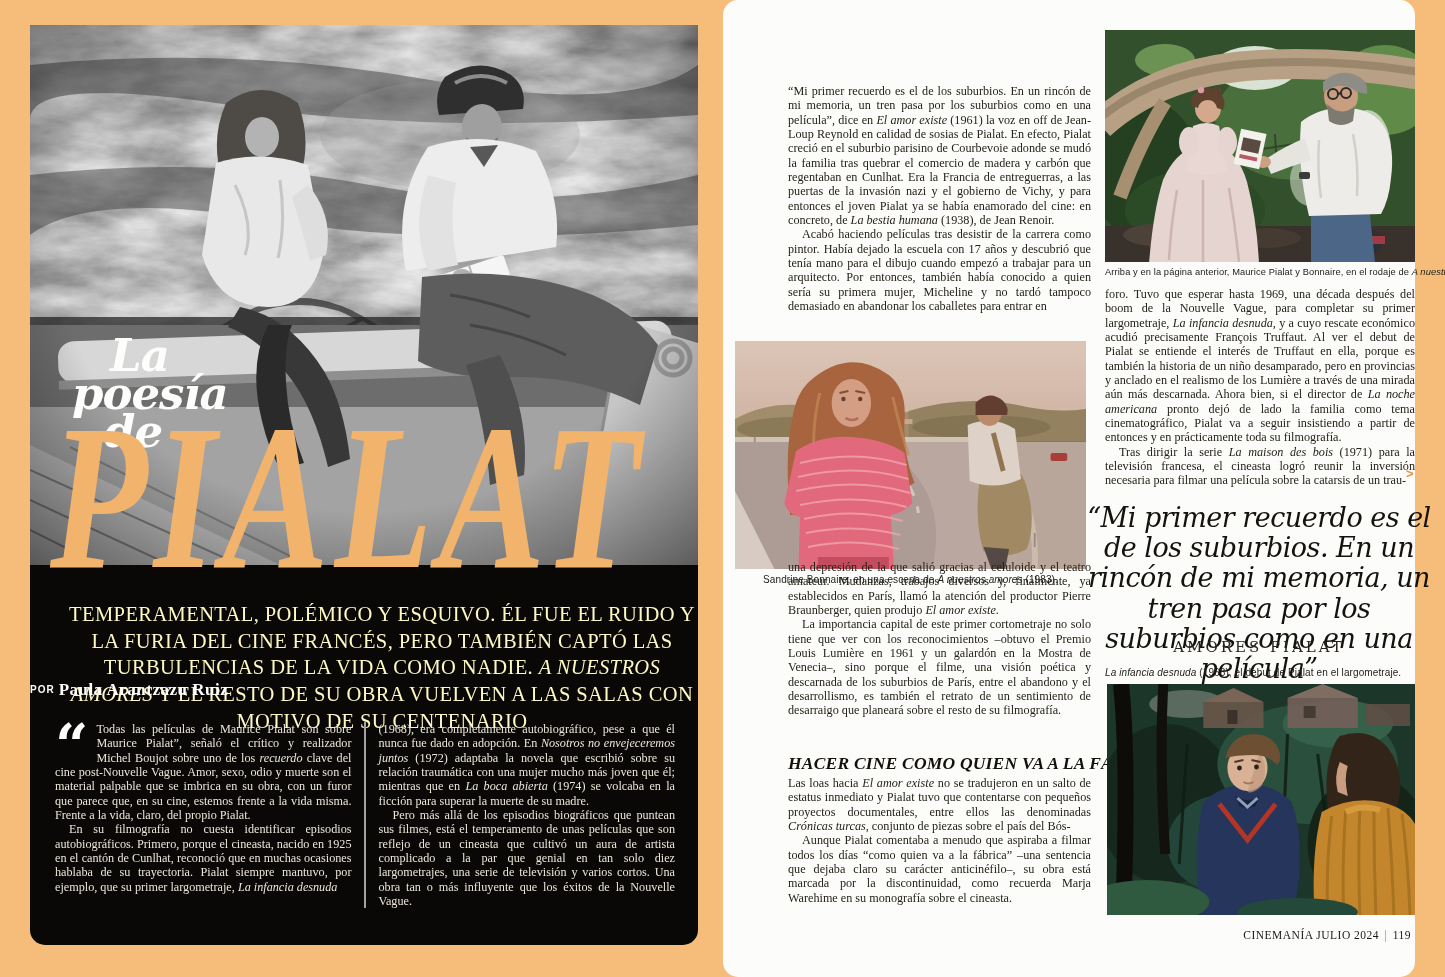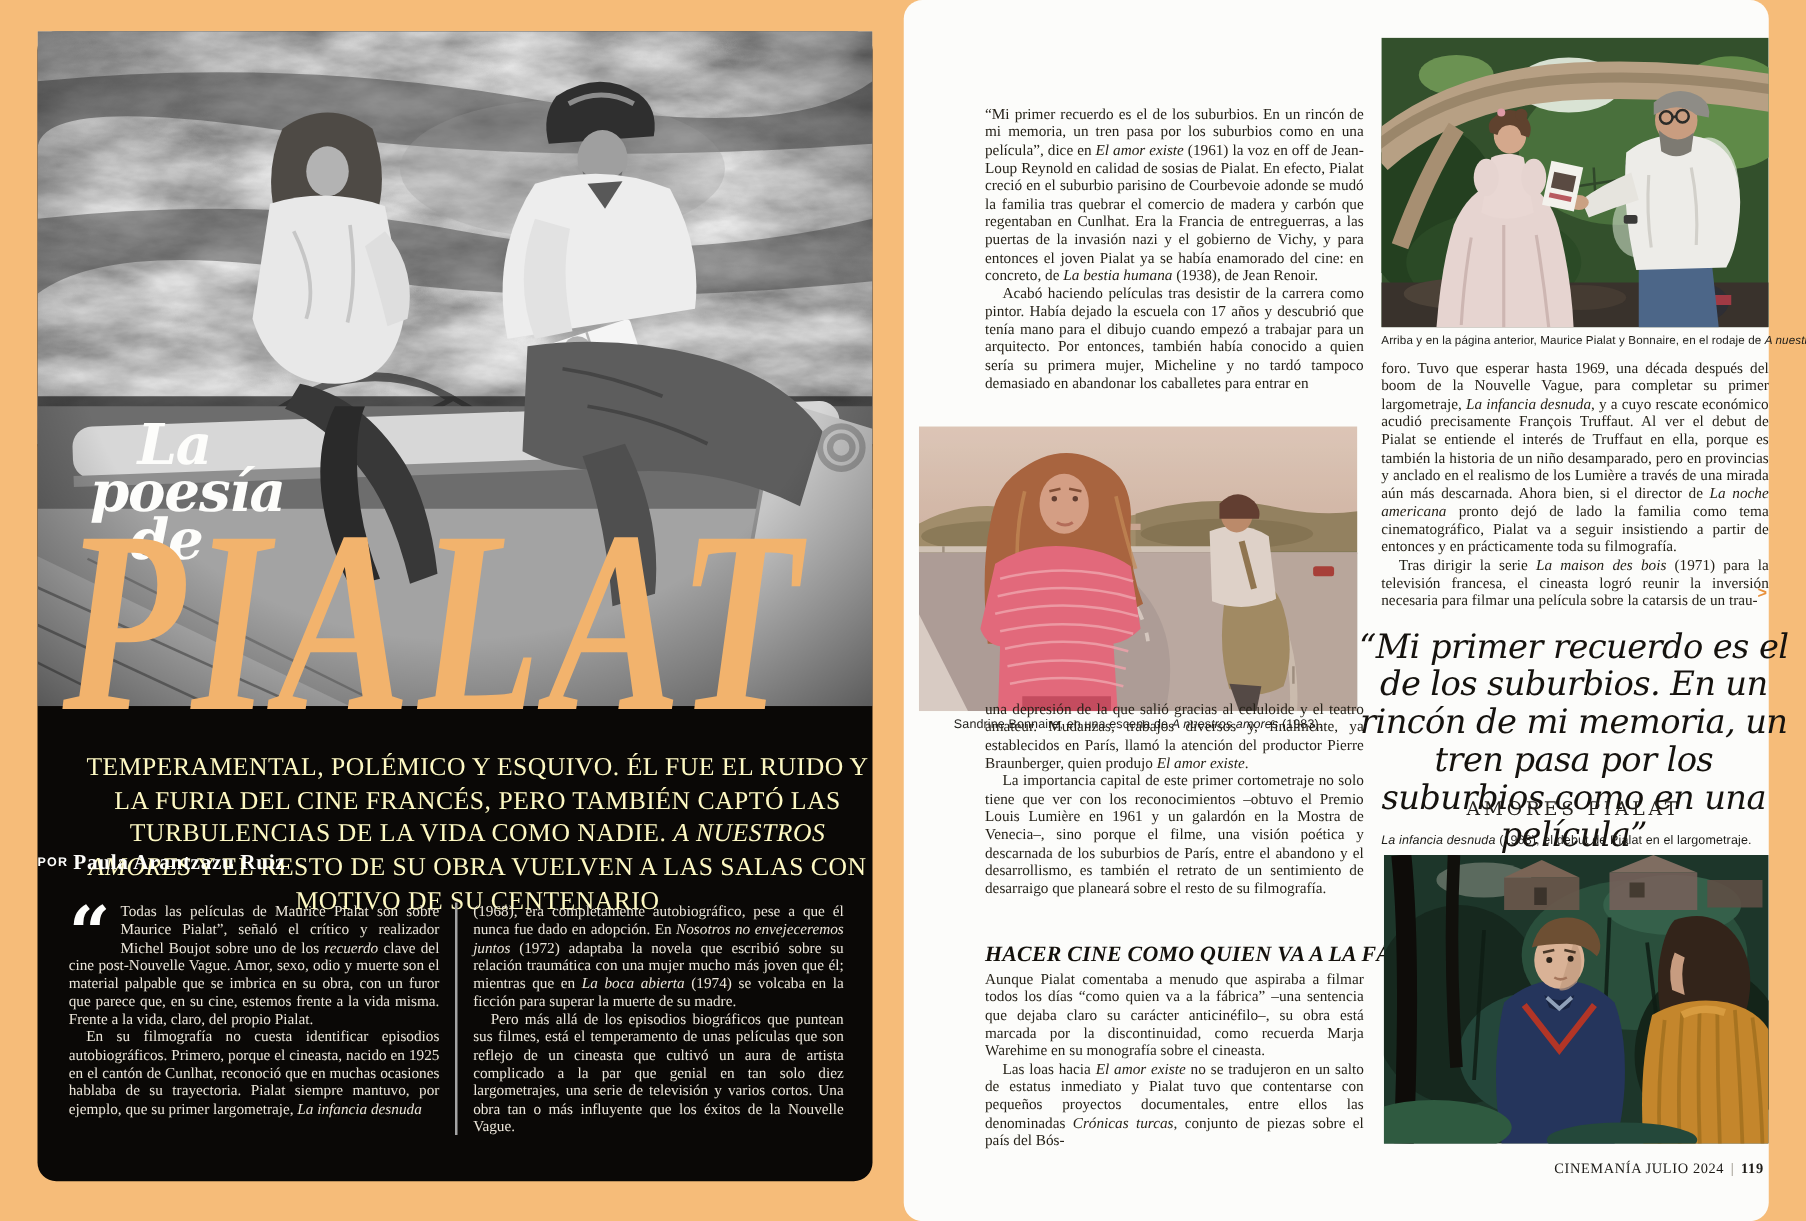--- a/index.html
+++ b/index.html
@@ -44,21 +44,21 @@
   .caption{position:absolute;color:#1d1c18;font:400 10px/1.25 "Liberation Sans",sans-serif;letter-spacing:0.1px;}
   .rp-cap1{left:12px;top:574px;width:351px;text-align:center;}
   .rp-cap2{left:382px;top:267px;width:312px;white-space:nowrap;font-size:9.3px;}
   .rp-cap3{left:382px;top:667px;width:310px;}
   .rp-c2a{left:382px;top:287px;width:310px;}
   .cont-mark{position:absolute;left:683px;top:466px;color:#e8913c;font:700 13px "Liberation Sans",sans-serif;}
   .pullquote{position:absolute;left:360px;top:503px;width:352px;margin:0;text-align:center;color:#15120e;font:italic 27px/1.12 "DejaVu Serif",serif;letter-spacing:-0.5px;}
   .pq-attr{position:absolute;left:360px;top:640px;width:352px;text-align:center;color:#26231e;font:400 15px/1 "DejaVu Serif",serif;letter-spacing:3px;}
   .rp-footer{position:absolute;right:4px;top:929px;color:#1c1a16;font:400 11.5px "Liberation Serif",serif;letter-spacing:0.5px;white-space:nowrap;}
   .rp-footer .sep{color:#8a8478;margin:0 2px;}
-  .rp-footer .pg{font-weight:700;}
+  .rp-footer .pg{font-weight:400;}
 </style>
 </head>
 <body>
 
 <div class="canvas">
 
   <section class="page left">
 
     <div class="lp-photo">
       <svg viewBox="0 0 668 540" preserveAspectRatio="none" aria-hidden="true">
@@ -239,22 +239,22 @@
     <div class="caption rp-cap1">Sandrine Bonnaire, en una escena de <i>A nuestros amores</i> (1983).</div>
 
     <div class="rp-text rp-c1b">
       <p>una depresión de la que salió gracias al celuloide y el teatro amateur. Mudanzas, trabajos diversos y, finalmente, ya establecidos en París, llamó la atención del productor Pierre Braunberger, quien produjo <i>El amor existe</i>.</p>
       <p>La importancia capital de este primer cortometraje no solo tiene que ver con los reconocimientos –obtuvo el Premio Louis Lumière en 1961 y un galardón en la Mostra de Venecia–, sino porque el filme, una visión poética y descarnada de los suburbios de París, entre el abandono y el desarrollismo, es también el retrato de un sentimiento de desarraigo que planeará sobre el resto de su filmografía.</p>
     </div>
 
     <h2 class="rp-header">HACER CINE COMO QUIEN VA A LA FÁBRICA</h2>
 
     <div class="rp-text rp-c1c">
+      <p>Las loas hacia <i>El amor existe</i> no se tradujeron en un salto de estatus inmediato y Pialat tuvo que contentarse con pequeños proyectos documentales, entre ellos las denominadas <i>Crónicas turcas</i>, conjunto de piezas sobre el país del Bós-</p>
       <p>Aunque Pialat comentaba a menudo que aspiraba a filmar todos los días “como quien va a la fábrica” –una sentencia que dejaba claro su carácter anticinéfilo–, su obra está marcada por la discontinuidad, como recuerda Marja Warehime en su monografía sobre el cineasta.</p>
-      <p>Las loas hacia <i>El amor existe</i> no se tradujeron en un salto de estatus inmediato y Pialat tuvo que contentarse con pequeños proyectos documentales, entre ellos las denominadas <i>Crónicas turcas</i>, conjunto de piezas sobre el país del Bós-</p>
     </div>
 
     <div class="photo rp-photo2">
       <svg viewBox="0 0 310 232" preserveAspectRatio="none" aria-hidden="true">
         <rect width="310" height="232" fill="#33502c"></rect>
         <ellipse cx="40" cy="140" rx="55" ry="70" fill="#244020"></ellipse>
         <ellipse cx="190" cy="90" rx="80" ry="60" fill="#49703c"></ellipse>
         <ellipse cx="90" cy="180" rx="70" ry="40" fill="#2b4a26"></ellipse>
         <ellipse cx="280" cy="60" rx="50" ry="45" fill="#5f8a48"></ellipse>
         <ellipse cx="150" cy="38" rx="42" ry="22" fill="#e9efe4" opacity="0.9"></ellipse>

